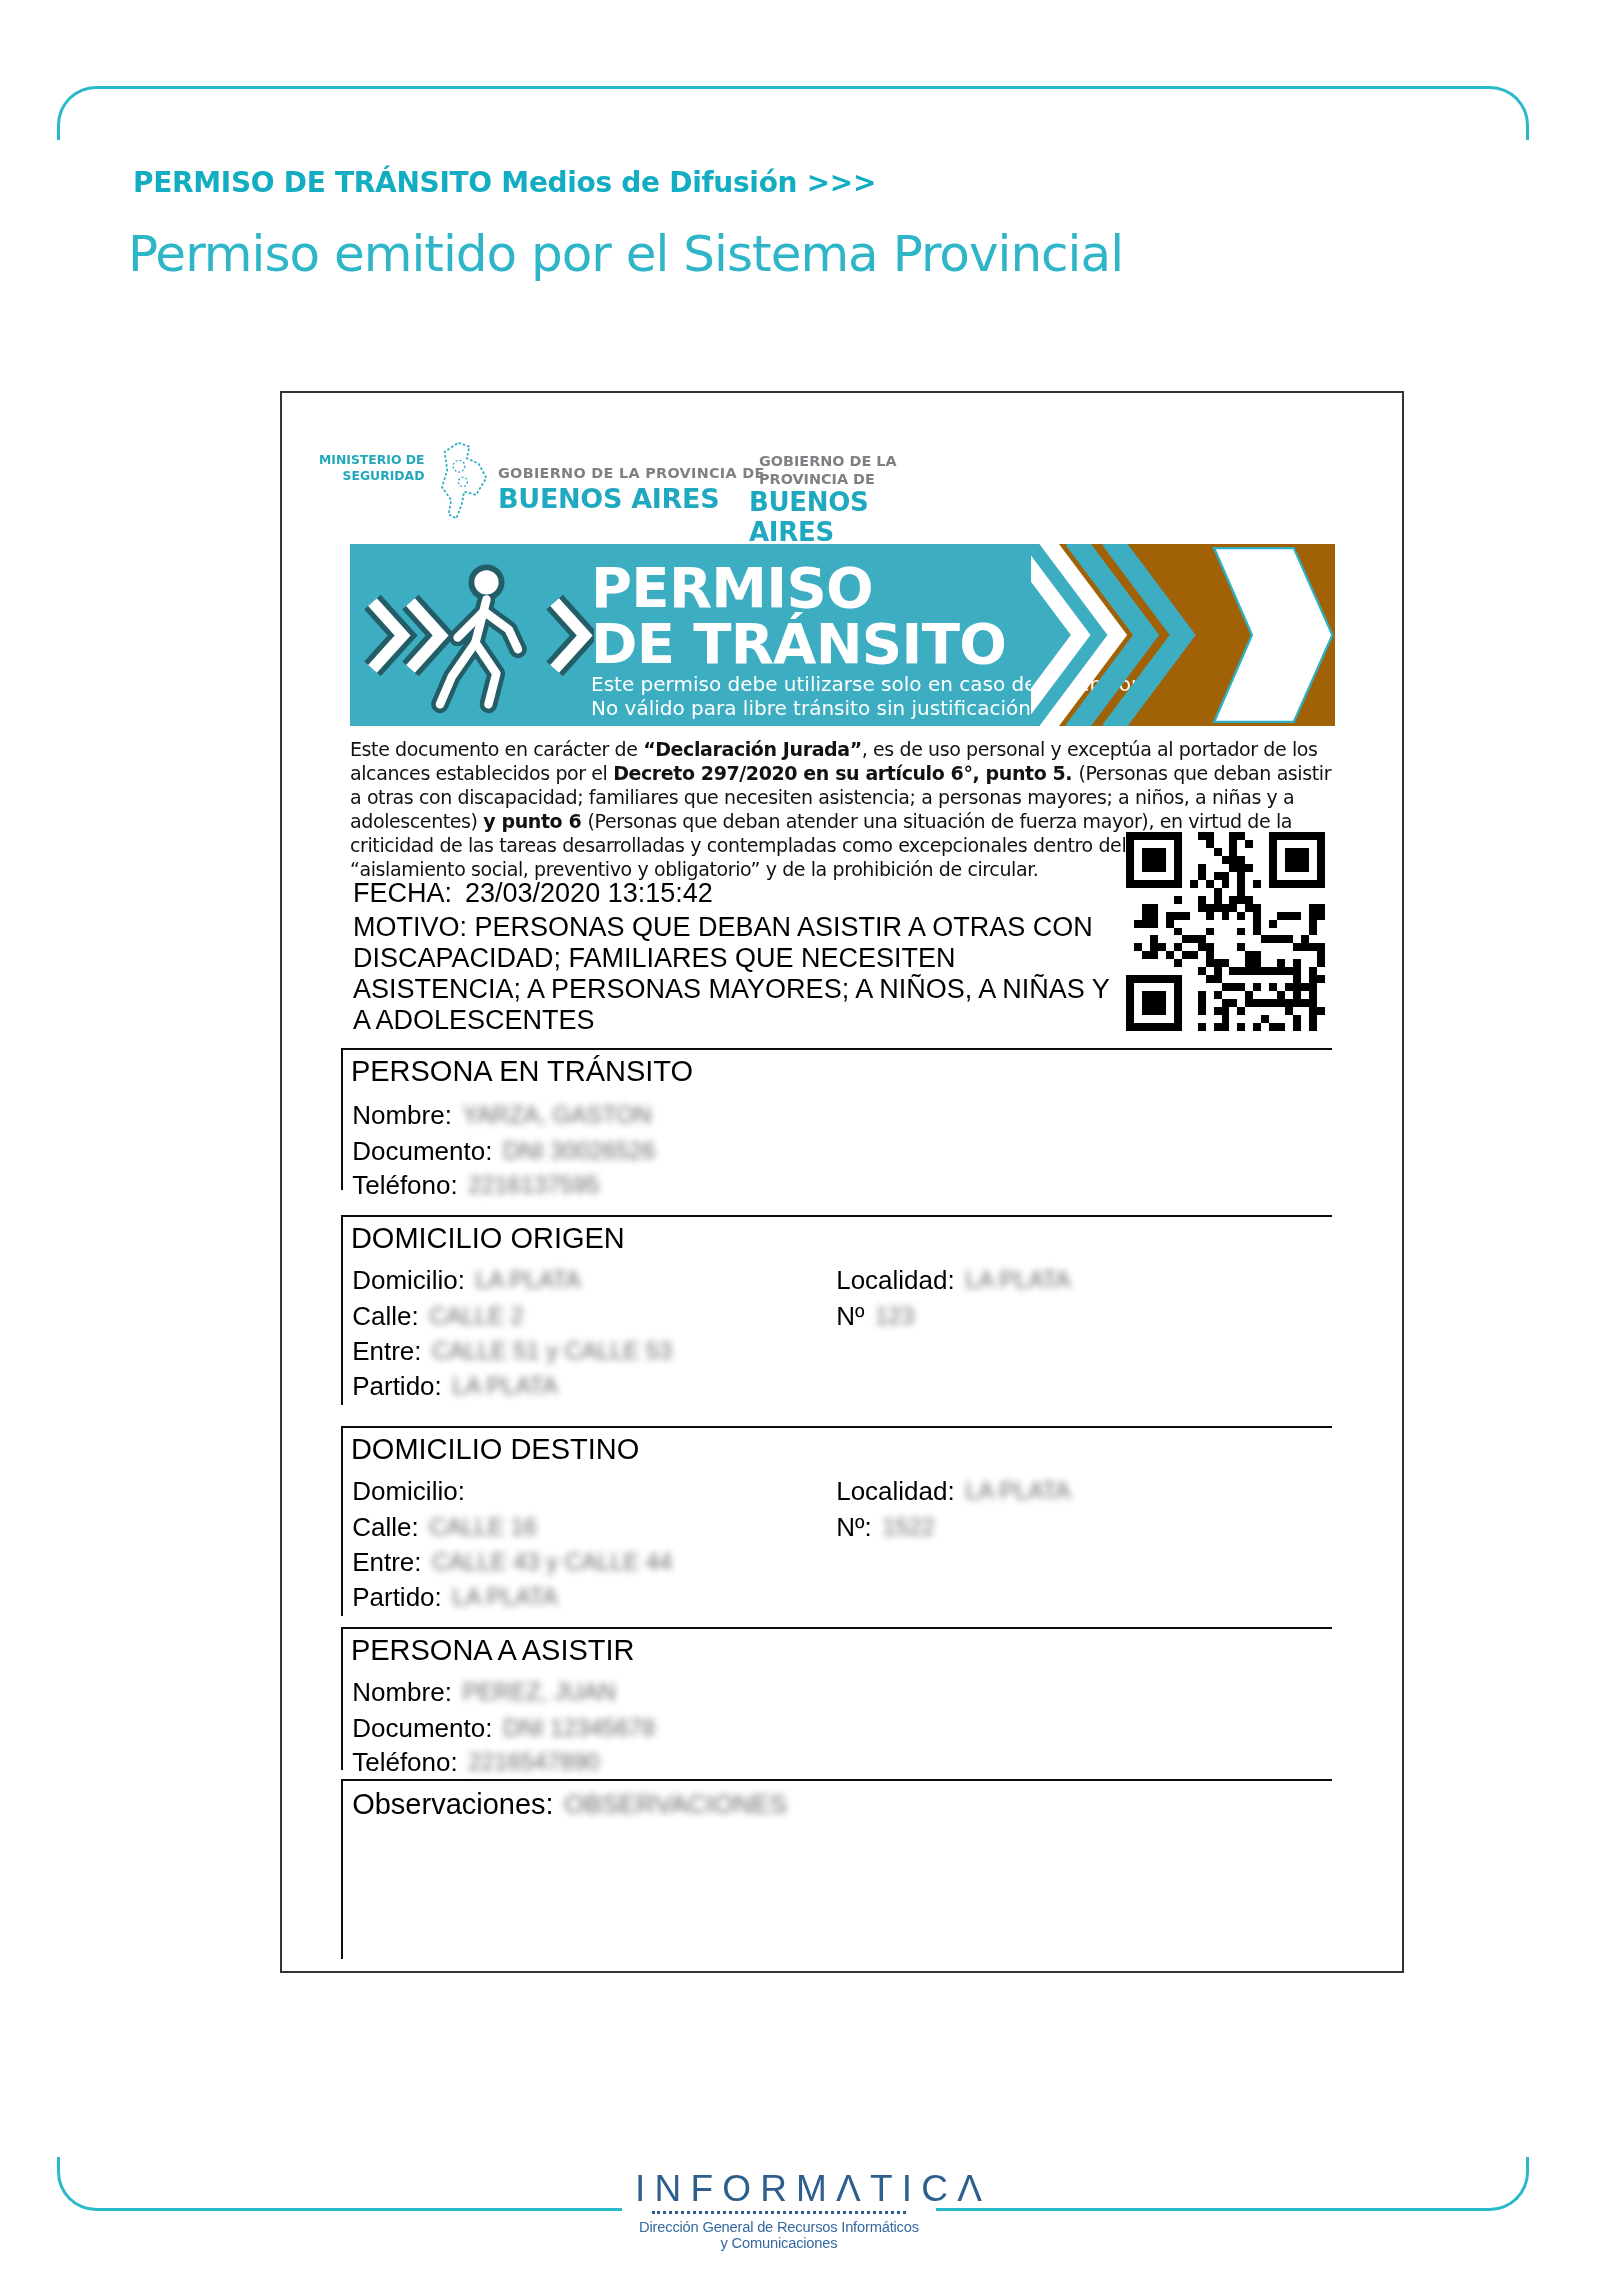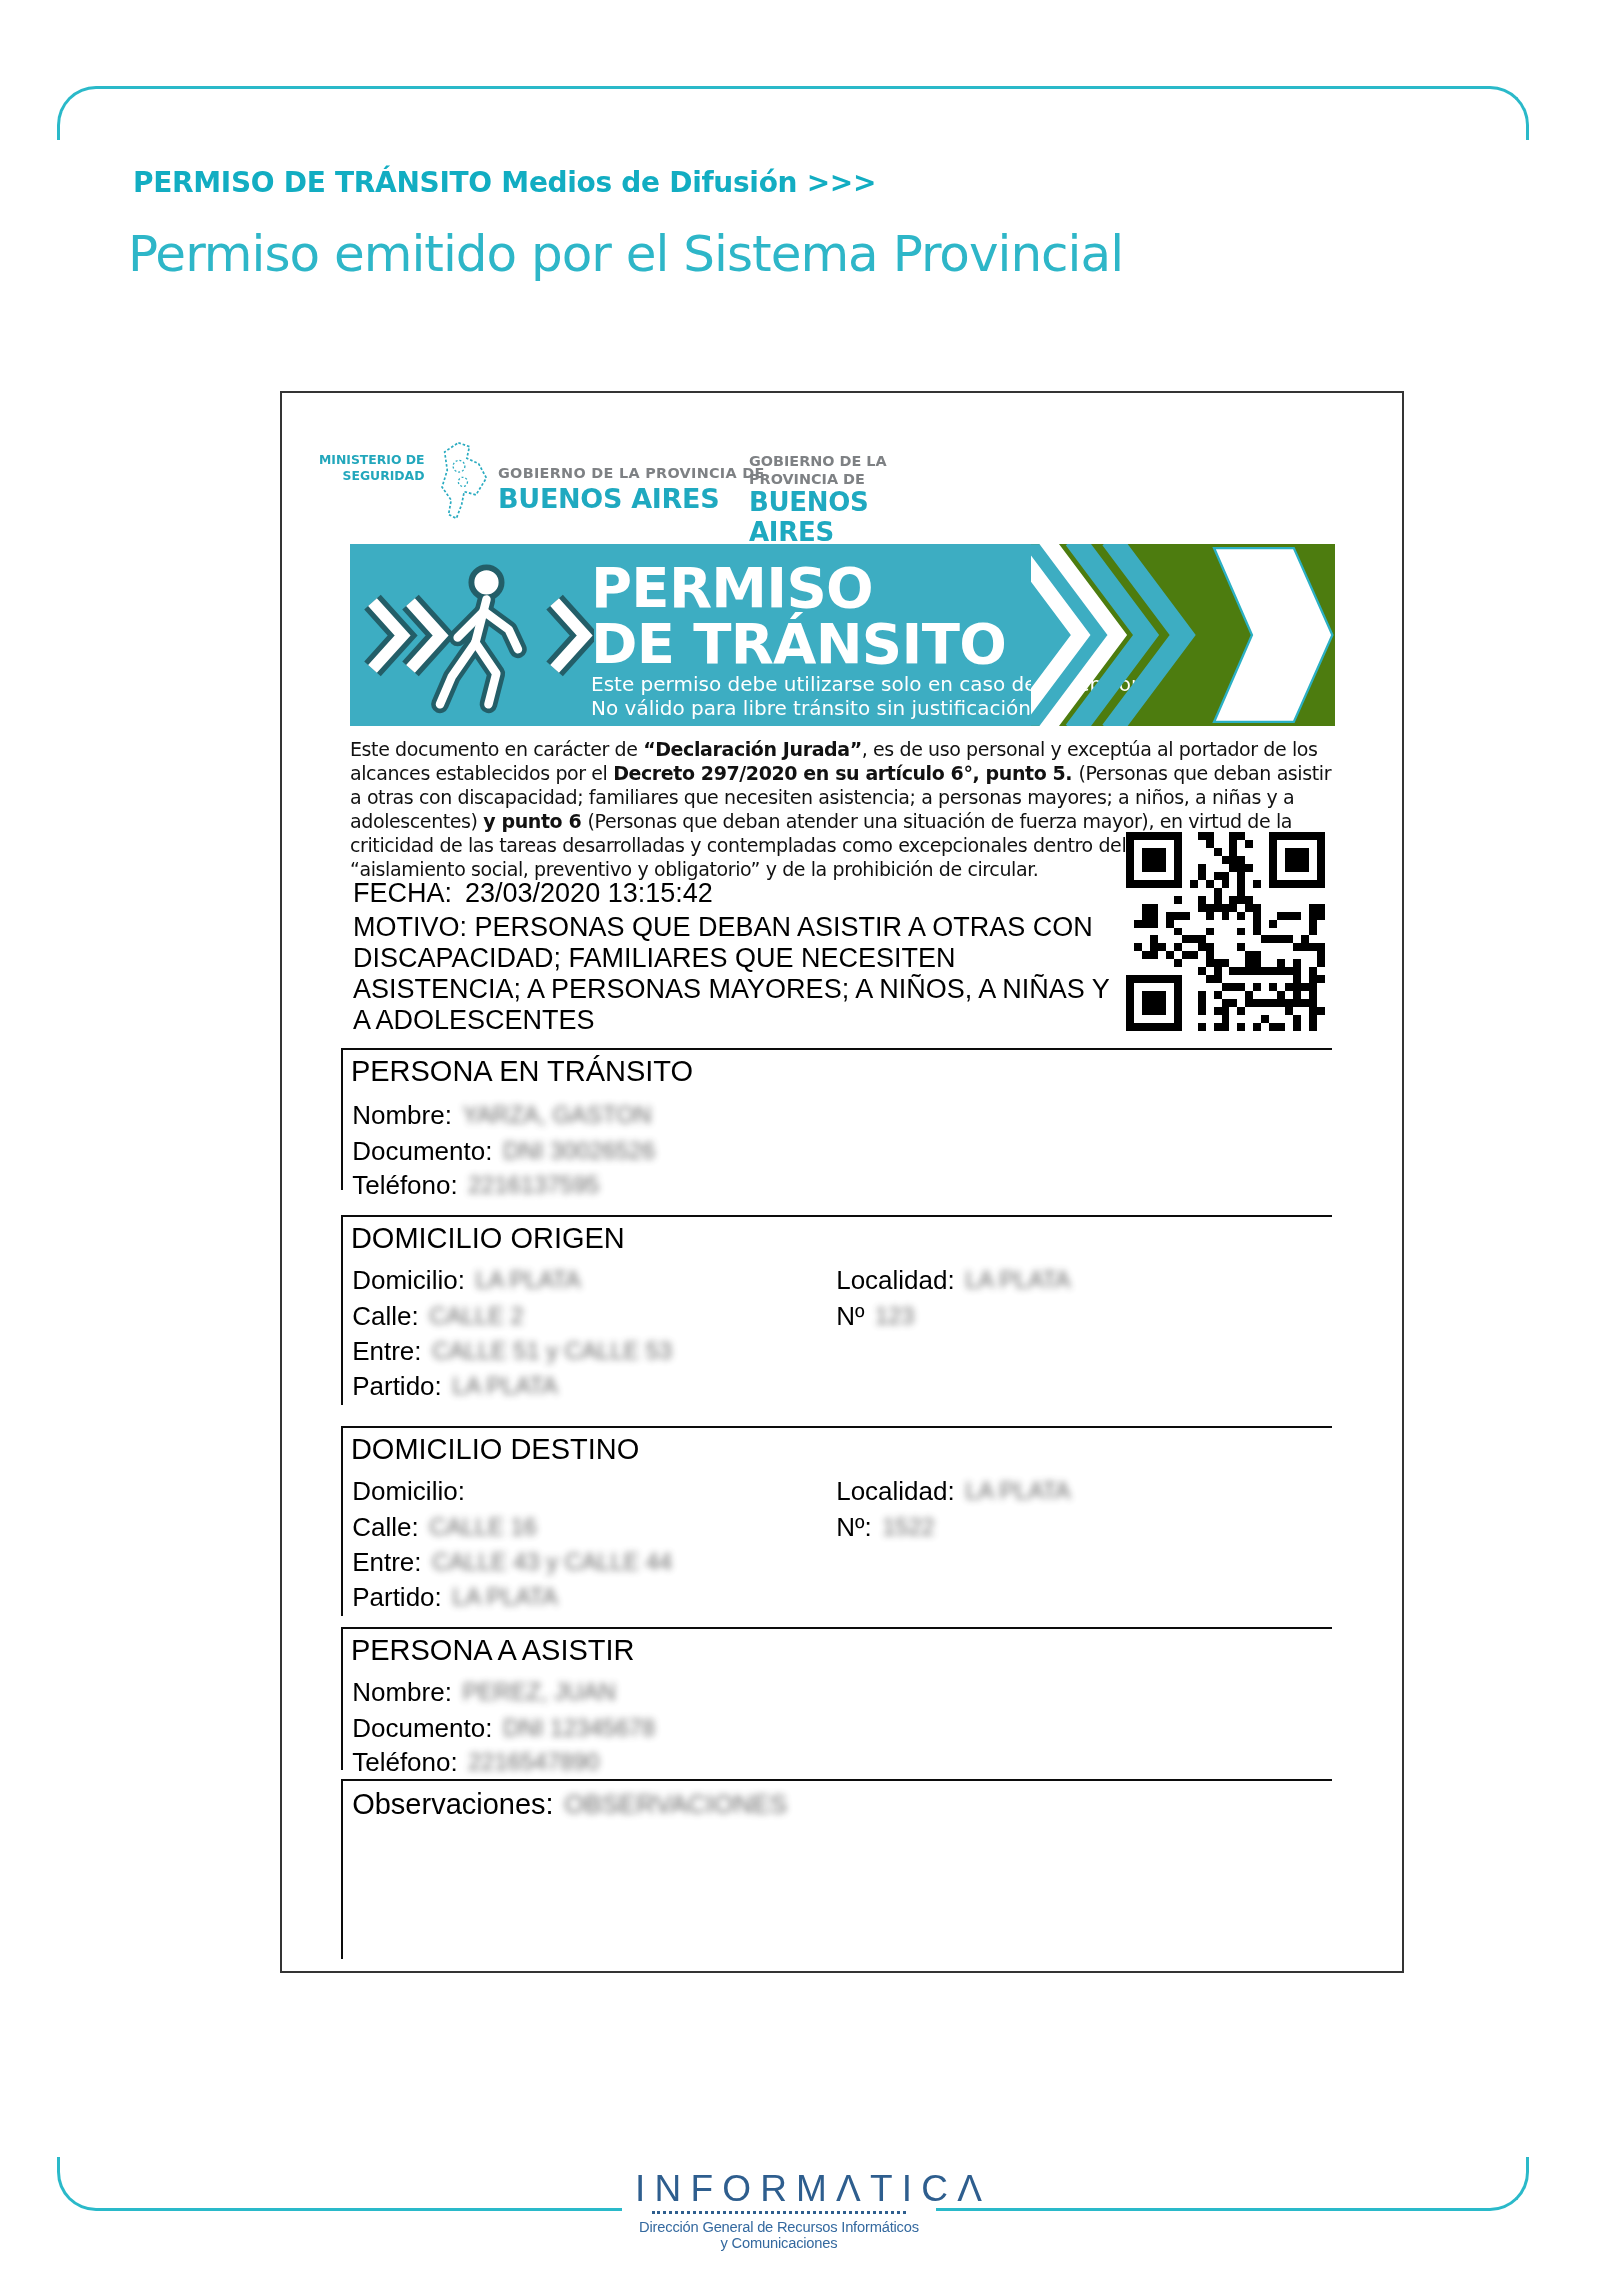--- a/index.html
+++ b/index.html
@@ -23,27 +23,27 @@
 
   
   .ministry{position:absolute;left:27.5px;top:59px;width:115px;text-align:right;
             font-size:12.4px;line-height:15.7px;font-weight:bold;color:#23a7bc;
             font-family:"DejaVu Sans",sans-serif;}
   .map-svg{position:absolute;left:147px;top:47px;}
   .lockup1{position:absolute;left:216px;top:72px;font-family:"DejaVu Sans",sans-serif;}
   .lockup1 .l1{font-size:14.4px;font-weight:bold;color:#7e8184;letter-spacing:0.3px;}
   .lockup1 .l2{font-size:27px;font-weight:bold;color:#1fa9c0;margin-top:2px;letter-spacing:-0.3px;}
   .lockup2{position:absolute;left:467px;top:60px;font-family:"DejaVu Sans",sans-serif;}
-  .lockup2 .g{font-size:14.4px;line-height:17.7px;font-weight:bold;color:#7e8184;}
+  .lockup2 .g{font-size:14.4px;line-height:17.7px;font-weight:bold;color:#7e8184;margin-left:10px;}
   .lockup2 .t{font-size:26px;line-height:29.4px;font-weight:bold;color:#1fa9c0;letter-spacing:-0.3px;}
   .declaration{position:absolute;left:754px;top:72px;font-size:23.6px;line-height:30px;
             font-weight:800;color:#231f20;font-family:"DejaVu Sans",sans-serif;letter-spacing:-0.3px;}
 
   
-  .banner{position:absolute;left:68px;top:151px;width:985px;height:182px;background:#4d7c0f;}
+  .banner{position:absolute;left:68px;top:151px;width:985px;height:182px;background:#a16207;}
   .banner .teal-base{position:absolute;left:0;top:0;width:681px;height:182px;background:#3dadc2;}
   .banner .chev-svg{position:absolute;left:681px;top:0;}
   .banner .person-svg{position:absolute;left:7.9px;top:6.5px;}
   .banner .t1{position:absolute;left:241px;top:15.7px;font-size:56px;line-height:56px;font-weight:800;
               color:#fff;font-family:"DejaVu Sans",sans-serif;letter-spacing:-0.7px;}
   .banner .sub{position:absolute;left:241px;top:128px;font-size:20px;line-height:24px;color:#fff;
               font-family:"DejaVu Sans",sans-serif;}
   .banner .expiry{position:absolute;left:882px;top:35px;font-size:19.6px;line-height:25px;
               font-weight:800;color:#231f20;font-family:"DejaVu Sans",sans-serif;}
 

